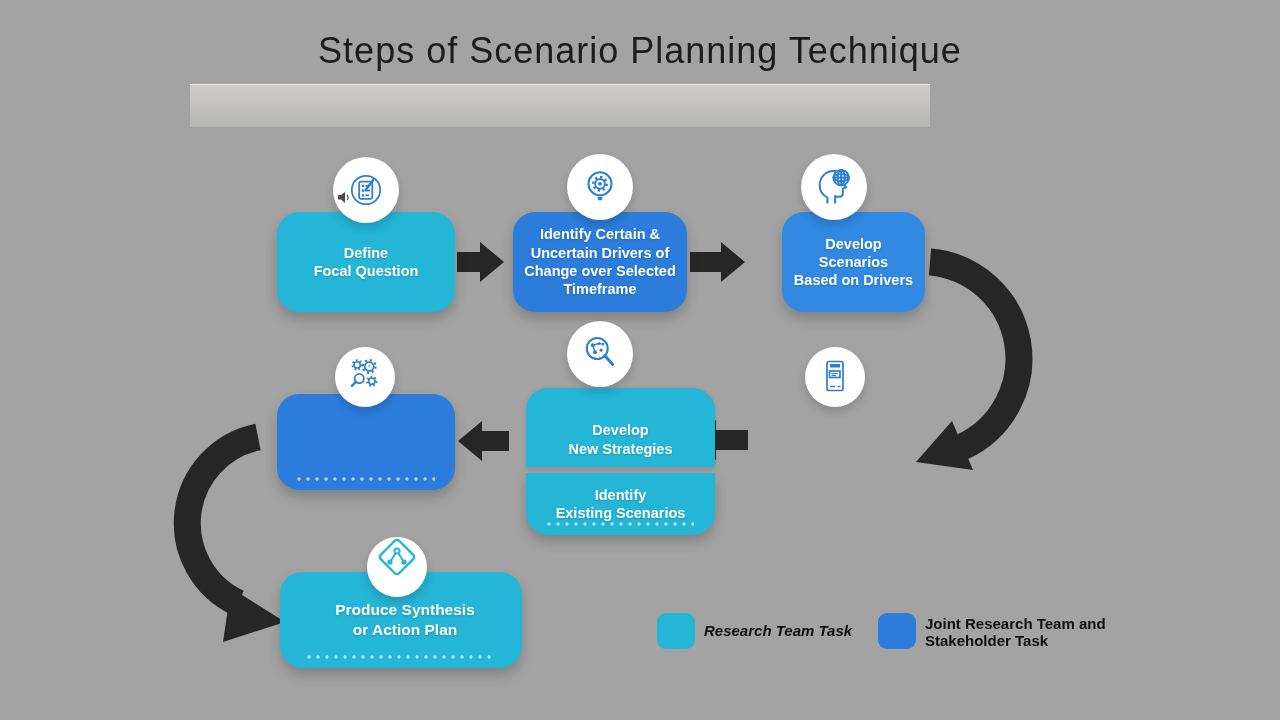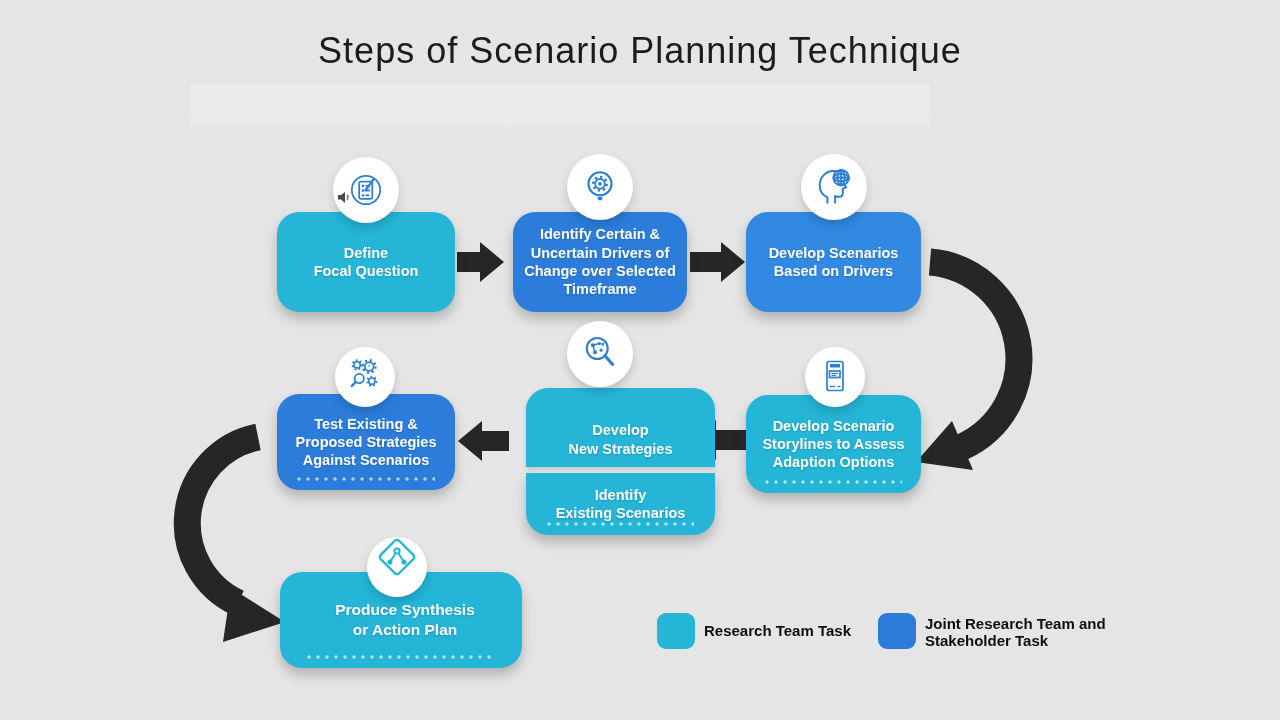--- a/index.html
+++ b/index.html
@@ -1,16 +1,16 @@
 <!DOCTYPE html>
 <html><head>
 <meta charset="utf-8">
 <style>
   html,body{margin:0;padding:0;background:#fff;}
-  #canvas{position:relative;width:1280px;height:720px;background:#e5e5e5;overflow:hidden;
+  #canvas{position:relative;width:1280px;height:720px;background:#a3a3a3;overflow:hidden;
           font-family:"Liberation Sans",sans-serif;}
   .title{position:absolute;left:0;top:30px;width:100%;text-align:center;
          font-size:36px;font-weight:400;letter-spacing:1px;color:#1c1c1c;}
   .faint-band{position:absolute;left:190px;top:84px;width:740px;height:42px;
          border-top:1px solid #ecebe7;
          background:linear-gradient(180deg,rgba(243,241,237,.55),rgba(253,253,251,.2));}
   .box{position:absolute;border-radius:22px;color:#fff;font-weight:bold;
        display:flex;align-items:center;justify-content:center;text-align:center;
        font-size:14.5px;line-height:1.26;box-shadow:0 7px 12px rgba(50,50,50,.28);
        z-index:2;}
@@ -68,21 +68,21 @@
 Focal Question</div>
   </div>
 
   <div class="box blue" style="left:513px;top:212px;width:174px;height:100px;">
     <div class="box-label">Identify Certain &amp;
 Uncertain Drivers of
 Change over Selected
 Timeframe</div>
   </div>
 
-  <div class="box blue2" style="left:746px;top:212px;width:175px;height:100px;">
+  <div class="box blue2" style="left:782px;top:212px;width:143px;height:100px;">
     <div class="box-label">Develop Scenarios
 Based on Drivers</div>
   </div>
 
   <div class="icon-circle" style="left:333px;top:157px;width:66px;height:66px;">
     <svg class="ico" width="42" height="42" viewBox="0 0 40 40" fill="none" stroke="#2E7FD0" stroke-width="1.7">
       <circle cx="20" cy="20" r="13.5"></circle>
       <rect x="13.5" y="12" width="12.5" height="16.5" rx="1.5"></rect>
       <rect x="16" y="15" width="2.2" height="2.2" fill="#2E7FD0" stroke="none"></rect>
       <line x1="19.5" y1="16" x2="24" y2="16"></line>
@@ -112,44 +112,35 @@
     <svg class="ico" width="44" height="44" viewBox="0 0 40 40" fill="none" stroke="#2E7FD0" stroke-width="1.8">
       <path d="M14 35 V29.5 C9.5 27.5 7 23 7 18.5 C7 11 12.5 5.5 19.5 5.5 C23 5.5 26 7 28 9.5 L28 15.5 L31 20.5 L28 21.5 L28 26 C28 28.3 26 29.3 23 28.8 L21 28.4 V35"></path>
       <circle cx="26.5" cy="11.5" r="7" fill="#ffffff"></circle>
       <ellipse cx="26.5" cy="11.5" rx="3.2" ry="7"></ellipse>
       <ellipse cx="26.5" cy="11.5" rx="7" ry="3.2"></ellipse>
       <line x1="19.5" y1="11.5" x2="33.5" y2="11.5"></line>
       <line x1="26.5" y1="4.5" x2="26.5" y2="18.5"></line>
     </svg>
   </div>
 
-  <div class="box cyan" style="left:746px;top:395px;width:175px;height:98px;">
-    <div class="box-label">Develop Scenario
-Storylines to Assess
-Adaption Options</div>
-    <div class="dots"></div>
-  </div>
 
   <div class="split-wrap" style="left:508px;top:388px;width:189px;height:147px;margin-left:18px;">
     <div class="split-top cyan">
       <div class="box-label">Develop
 New Strategies</div>
     </div>
     <div class="split-gap"></div>
     <div class="split-bottom cyan">
       <div class="box-label">Identify
 Existing Scenarios</div>
       <div class="dots"></div>
     </div>
   </div>
 
   <div class="box blue" style="left:277px;top:394px;width:178px;height:96px;">
-    <div class="box-label">Test Existing &amp;
-Proposed Strategies
-Against Scenarios</div>
     <div class="dots"></div>
   </div>
 
   <div class="icon-circle" style="left:567px;top:321px;width:66px;height:66px;">
     <svg class="ico" width="44" height="44" viewBox="0 0 40 40" fill="none" stroke="#2E7FD0" stroke-width="1.9">
       <circle cx="17.5" cy="15" r="9.5"></circle>
       <line x1="24.5" y1="21.5" x2="31.5" y2="29.5" stroke-width="2.8" stroke-linecap="round"></line>
       <line x1="13.5" y1="12" x2="15.5" y2="18.5" stroke-width="1.3"></line>
       <line x1="13.5" y1="12" x2="19" y2="10.5" stroke-width="1.3"></line>
       <circle cx="13.5" cy="12" r="1.8" fill="#2E7FD0" stroke="none"></circle>
@@ -195,21 +186,21 @@
   <div class="icon-circle" style="left:367px;top:537px;width:60px;height:60px;">
     <svg class="ico" style="position:absolute;left:2px;top:-8px;" width="56" height="56" viewBox="0 0 56 56" fill="none">
       <rect x="15" y="15" width="26" height="26" rx="3" transform="rotate(45 28 28)" fill="#ffffff" stroke="#24B5D7" stroke-width="2.4"></rect>
       <path d="M21 33 L28 22 L35 33" stroke="#24B5D7" stroke-width="2"></path>
       <circle cx="21" cy="33" r="2.6" fill="#24B5D7"></circle>
       <circle cx="35" cy="33" r="2.6" fill="#24B5D7"></circle>
       <circle cx="28" cy="22" r="2.6" fill="#ffffff" stroke="#24B5D7" stroke-width="2"></circle>
     </svg>
   </div>
 
-  <div class="legend-item" style="left:657px;top:613px;">
+  <div class="legend-item" style="left:657px;top:613px;font-style:italic;">
     <div class="swatch" style="background:#24B5D7;"></div>
     <div class="legend-label">Research Team Task</div>
   </div>
   <div class="legend-item" style="left:878px;top:613px;align-items:flex-end;">
     <div class="swatch" style="background:#2C7DDB;"></div>
     <div class="legend-label">Joint Research Team and
 Stakeholder Task</div>
   </div>
 
 </div>

